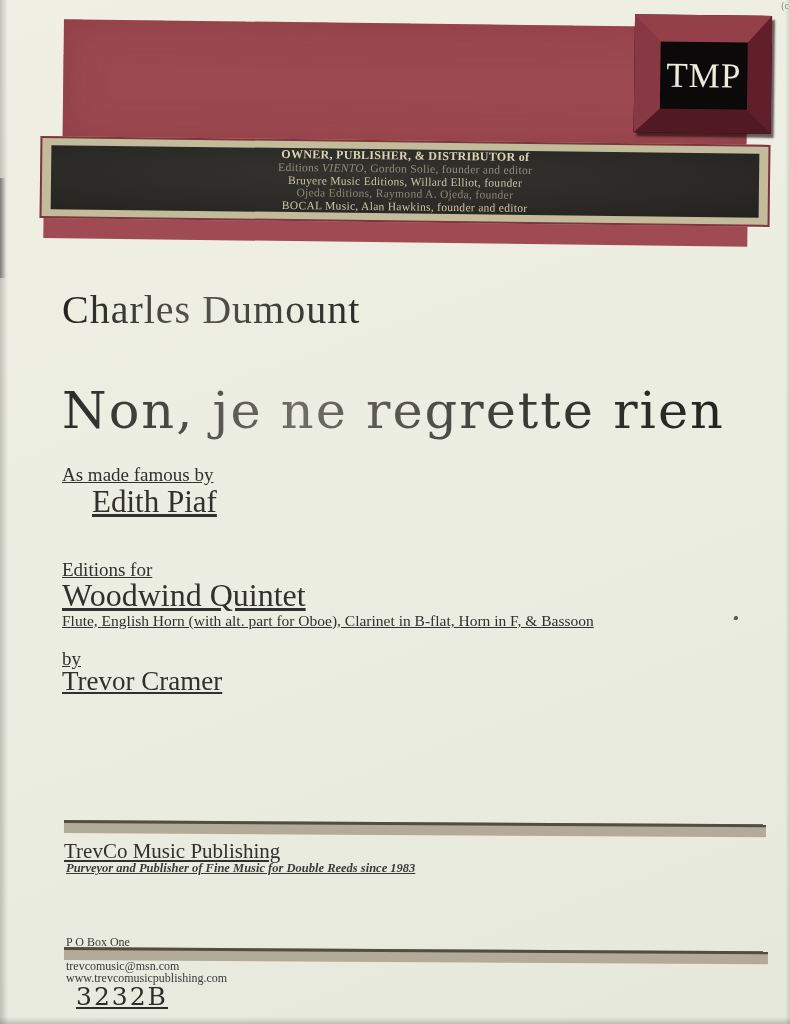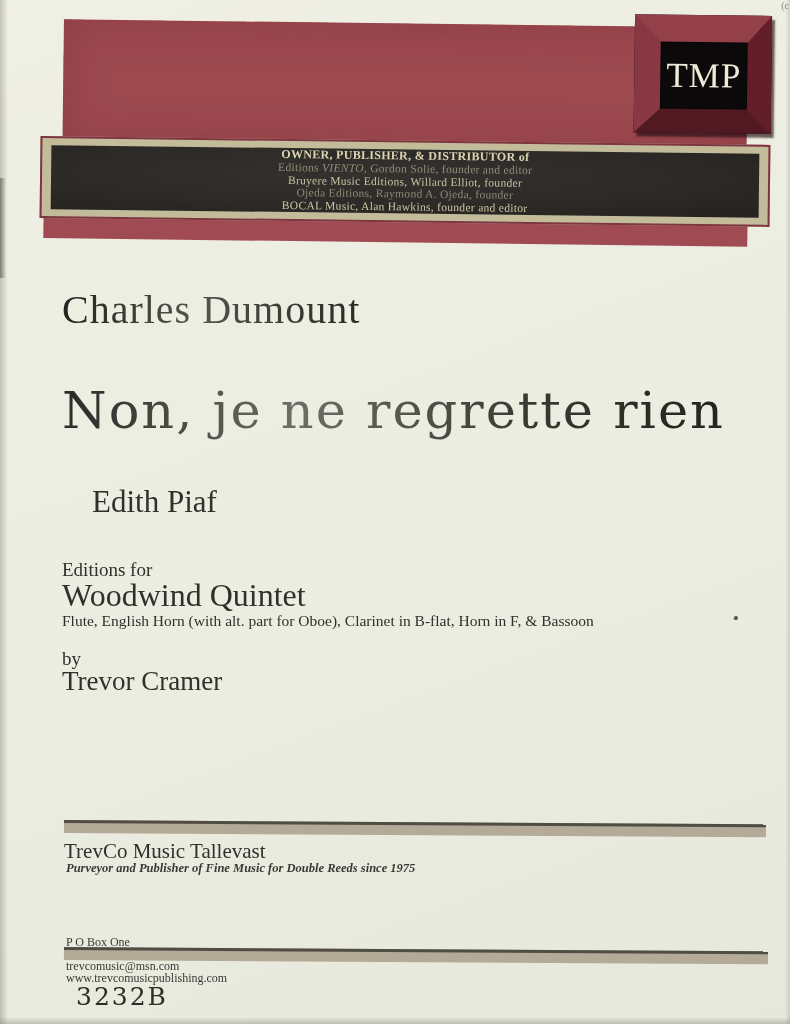--- a/index.html
+++ b/index.html
@@ -56,21 +56,21 @@
     box-shadow: 3px 4px 2px rgba(30,12,16,.65), inset 0 0 0 1px rgba(0,0,0,.5);
   }
   .logo-text {
     position: absolute; inset: 0;
     display: flex; align-items: center; justify-content: center;
     color: #f0ead9; font-size: 35px; letter-spacing: 1px;
     font-family: "Liberation Serif", serif;
   }
   .corner-mark { position: absolute; right: 1px; top: 0px; font-size: 10px; color: #8a8a82; }
   
-  .txt { position: absolute; left: 62px; color: #31302c; white-space: nowrap; }
+  .txt { position: absolute; left: 62px; color: #31302c; white-space: nowrap; text-decoration: underline; }
   .composer { top: 286px; font-size: 40px; letter-spacing: 1px;
     background: linear-gradient(90deg, #23231f 0%, #55554e 45%, #2a2a26 100%);
     -webkit-background-clip: text; background-clip: text; color: transparent; }
   .main-title { top: 381px; font-size: 51px; letter-spacing: 2px;
     font-family: "DejaVu Serif", serif;
     background: linear-gradient(90deg, #2a2a26 0%, #6e6e66 35%, #3a3a34 70%, #23231f 100%);
     -webkit-background-clip: text; background-clip: text; color: transparent; }
   .famous-label   { top: 464px; font-size: 19px; }
   .famous-artist  { top: 484px; font-size: 31px; margin-left: 30px; }
   .arr-label      { top: 559px; font-size: 19px; }
@@ -124,32 +124,33 @@
 
     <div class="logo">
       <div class="logo-text">TMP</div>
     </div>
   </div>
 
   <div class="corner-mark">(c</div>
 
   <div class="txt composer">Charles Dumount</div>
   <div class="txt main-title">Non, je ne regrette rien</div>
+  <div class="txt famous-label">As made famous by</div>
   <div class="txt famous-artist">Edith Piaf</div>
   <div class="txt arr-label">Editions for</div>
   <div class="txt ensemble">Woodwind Quintet</div>
   <div class="txt instrumentation">Flute, English Horn (with alt. part for Oboe), Clarinet in B-flat, Horn in F, &amp; Bassoon</div>
   <div class="txt by-label">by</div>
   <div class="txt arranger">Trevor Cramer</div>
   <div class="stray-dot"></div>
 
   <div class="rule rule-top"></div>
 
-  <div class="txt pub-name">TrevCo Music Tallevast</div>
-  <div class="txt pub-tagline">Purveyor and Publisher of Fine Music for Double Reeds since 1975</div>
+  <div class="txt pub-name">TrevCo Music Publishing</div>
+  <div class="txt pub-tagline">Purveyor and Publisher of Fine Music for Double Reeds since 1983</div>
 
   <div class="address">
     <div>P O Box One</div>
     <div>Tallevast  FL  34270</div>
     <div>trevcomusic@msn.com</div>
     <div>www.trevcomusicpublishing.com</div>
   </div>
 
   <div class="rule rule-bottom"></div>
 

